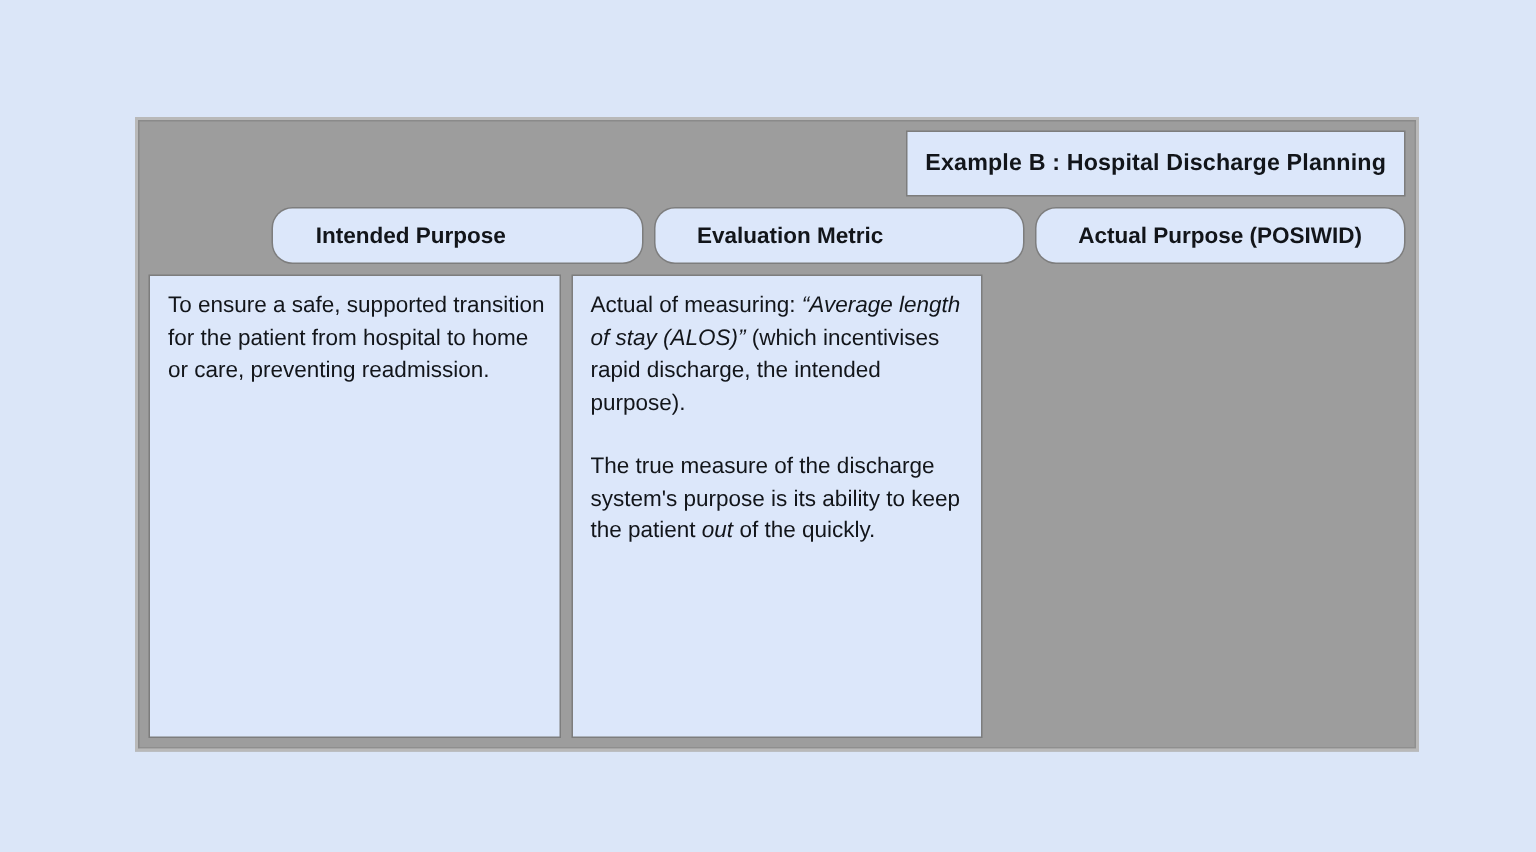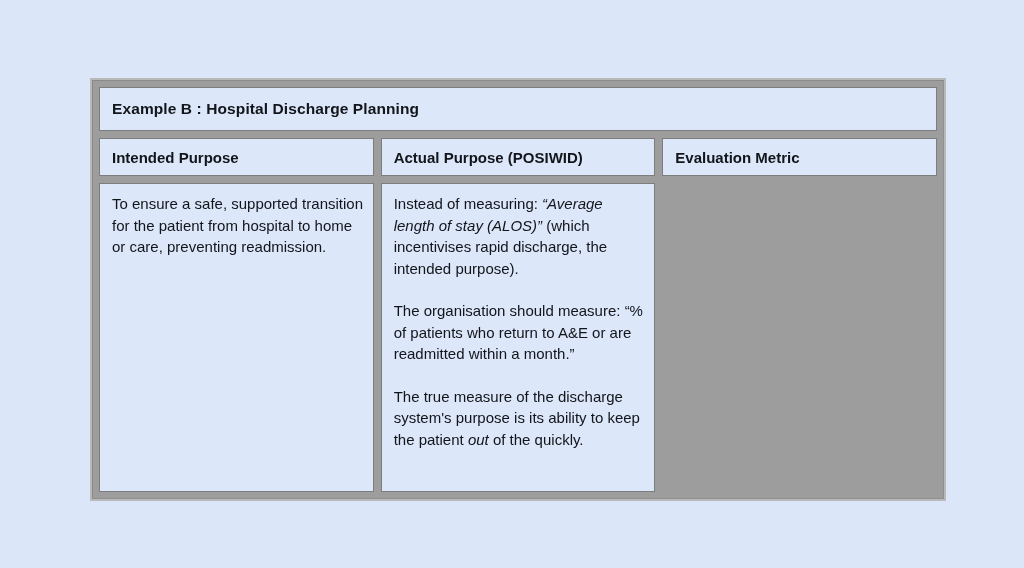--- a/index.html
+++ b/index.html
@@ -20,42 +20,42 @@
   }
   .canvas{ position:relative; width:1024px; height:568px; }
 
   .table-frame{
     position:absolute; left:90px; top:78px;
     width:856px; height:423px;
     background:var(--frame-bg);
     border:2px solid var(--frame-edge);
     box-shadow:inset 1px 1px 0 #8a8a8a, inset -1px -1px 0 #8f8f8f;
     padding:8px;
-    display:flex; flex-direction:column;
+    display:flex; flex-direction:column;align-items:flex-end;
   }
   .cell{
     background:var(--cell-bg);
     box-shadow:0 0 0 1px var(--cell-outline);
   }
   .row-title{
     height:42px; margin-bottom:9px;
     display:flex; align-items:center;
     padding:0 12px;
   }
   .row-title .title-text{
     font-weight:700; font-size:15.5px; letter-spacing:.1px;
   }
   .row-head{
     display:grid; grid-template-columns:repeat(3,1fr);
     column-gap:9px; height:36px; margin-bottom:9px;
   }
   .head-cell{
     display:flex; align-items:center;
-    padding:0 12px;
-    font-weight:700; font-size:15px;
+    padding:0 28px;
+    font-weight:700; font-size:15px;border-radius:13px;
   }
   .row-body{
     display:grid; grid-template-columns:repeat(3,1fr);
     column-gap:9px; flex:1;
   }
   .body-cell{
     padding:9px 8px 10px 12px;
     font-size:15px; line-height:21.5px;
   }
   .body-cell p{ margin:0 0 21px 0; }
@@ -67,29 +67,28 @@
 
 <div class="canvas">
   <div class="table-frame">
 
     <div class="cell row-title">
       <span class="title-text">Example B : Hospital Discharge Planning</span>
     </div>
 
     <div class="row-head">
       <div class="cell head-cell">Intended Purpose</div>
+      <div class="cell head-cell">Evaluation Metric</div>
       <div class="cell head-cell">Actual Purpose (POSIWID)</div>
-      <div class="cell head-cell">Evaluation Metric</div>
     </div>
 
     <div class="row-body">
       <div class="cell body-cell">
           <p><span>To ensure a safe, supported transition for the patient from hospital to home or care, preventing readmission.</span></p>
         </div>
       <div class="cell body-cell">
-          <p><span>Instead of measuring: </span><span class="it">“Average length of stay (ALOS)”</span><span> (which incentivises rapid discharge, the intended purpose).</span></p>
-          <p><span>The organisation should measure: “% of patients who return to A&amp;E or are readmitted within a month.”</span></p>
+          <p><span>Actual of measuring: </span><span class="it">“Average length of stay (ALOS)”</span><span> (which incentivises rapid discharge, the intended purpose).</span></p>
           <p><span>The true measure of the discharge system's purpose is its ability to keep the patient </span><span class="it">out</span><span> of the quickly.</span></p>
         </div>
     </div>
 
   </div>
 </div>
 
 </body></html>

